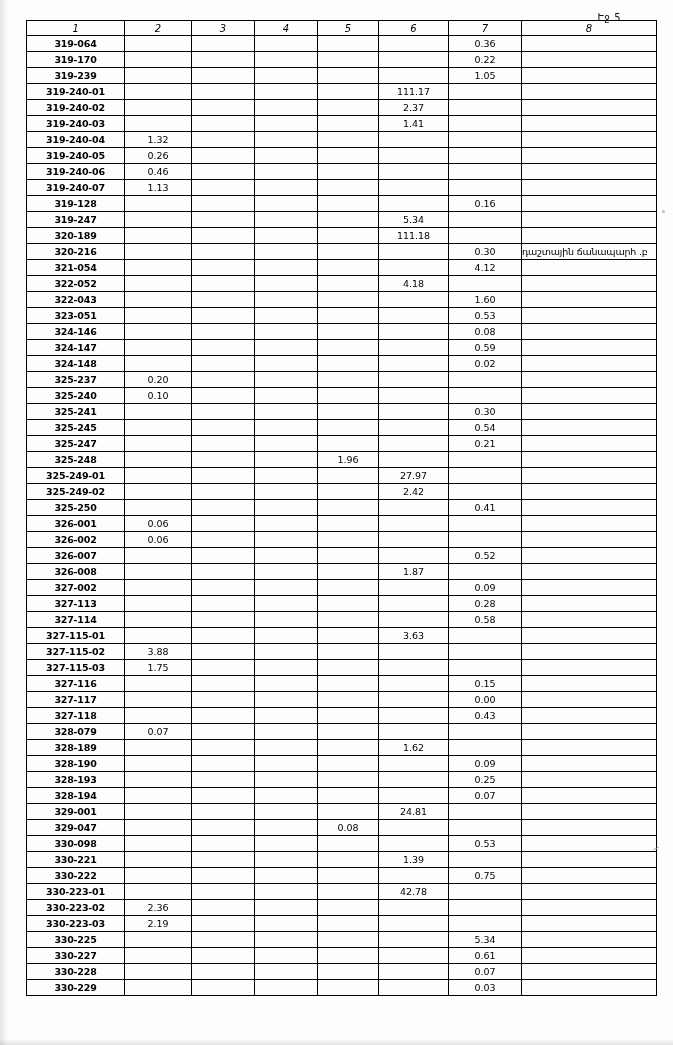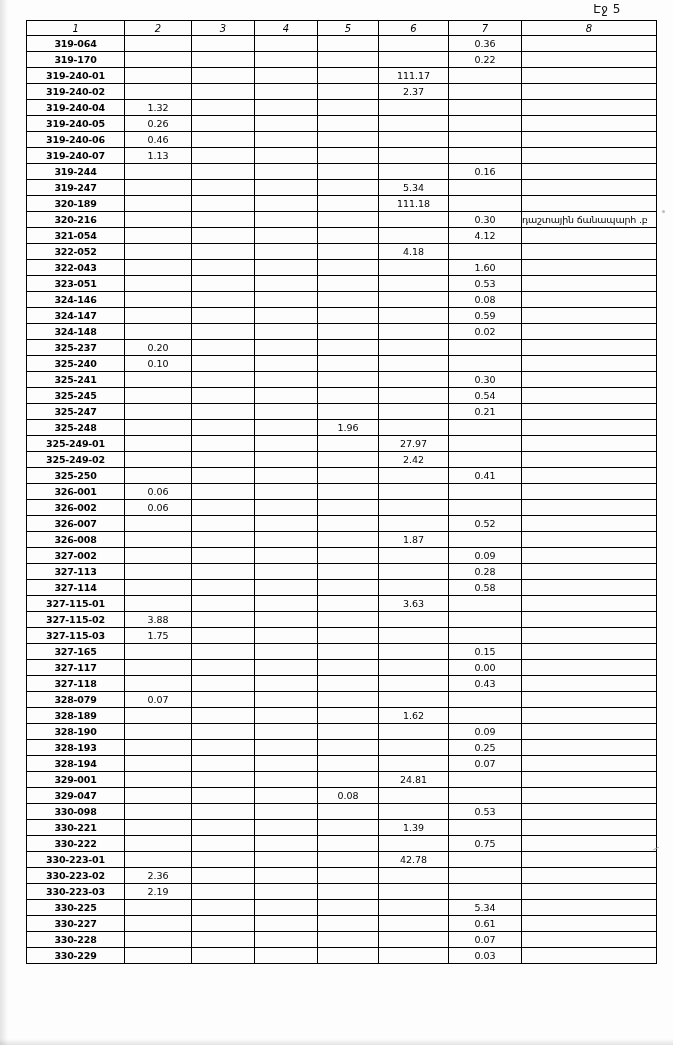--- a/index.html
+++ b/index.html
@@ -16,23 +16,23 @@
     overflow: hidden;
   }
   .page {
     position: relative;
     width: 673px;
     height: 1045px;
     background: #fdfdfd;
   }
   .page-number {
     position: absolute;
-    top: 2px;
+    top: 12px;
     right: 52px;
-    font-size: 12px;
+    font-size: 10px;
     font-family: "DejaVu Sans", sans-serif;
     letter-spacing: 0.5px;
     color: #111;
     margin-left: 37px;
   }
   .table-wrap {
     position: absolute;
     top: 20px;
     left: 26px;
     width: 622px;
@@ -144,36 +144,56 @@
             <td class="c1">319-170</td>
             <td class="c2"></td>
             <td class="c3"></td>
             <td class="c4"></td>
             <td class="c5"></td>
             <td class="c6"></td>
             <td class="c7">0.22</td>
             <td class="c8 note"></td>
           </tr>
           <tr>
+            <td class="c1">319-239</td>
+            <td class="c2"></td>
+            <td class="c3"></td>
+            <td class="c4"></td>
+            <td class="c5"></td>
+            <td class="c6"></td>
+            <td class="c7">1.05</td>
+            <td class="c8 note"></td>
+          </tr>
+          <tr>
             <td class="c1">319-240-01</td>
             <td class="c2"></td>
             <td class="c3"></td>
             <td class="c4"></td>
             <td class="c5"></td>
             <td class="c6">111.17</td>
             <td class="c7"></td>
             <td class="c8 note"></td>
           </tr>
           <tr>
             <td class="c1">319-240-02</td>
             <td class="c2"></td>
             <td class="c3"></td>
             <td class="c4"></td>
             <td class="c5"></td>
             <td class="c6">2.37</td>
+            <td class="c7"></td>
+            <td class="c8 note"></td>
+          </tr>
+          <tr>
+            <td class="c1">319-240-03</td>
+            <td class="c2"></td>
+            <td class="c3"></td>
+            <td class="c4"></td>
+            <td class="c5"></td>
+            <td class="c6">1.41</td>
             <td class="c7"></td>
             <td class="c8 note"></td>
           </tr>
           <tr>
             <td class="c1">319-240-04</td>
             <td class="c2">1.32</td>
             <td class="c3"></td>
             <td class="c4"></td>
             <td class="c5"></td>
             <td class="c6"></td>
@@ -204,21 +224,21 @@
             <td class="c1">319-240-07</td>
             <td class="c2">1.13</td>
             <td class="c3"></td>
             <td class="c4"></td>
             <td class="c5"></td>
             <td class="c6"></td>
             <td class="c7"></td>
             <td class="c8 note"></td>
           </tr>
           <tr>
-            <td class="c1">319-244</td>
+            <td class="c1">319-128</td>
             <td class="c2"></td>
             <td class="c3"></td>
             <td class="c4"></td>
             <td class="c5"></td>
             <td class="c6"></td>
             <td class="c7">0.16</td>
             <td class="c8 note"></td>
           </tr>
           <tr>
             <td class="c1">319-247</td>
@@ -504,21 +524,21 @@
             <td class="c1">327-115-03</td>
             <td class="c2">1.75</td>
             <td class="c3"></td>
             <td class="c4"></td>
             <td class="c5"></td>
             <td class="c6"></td>
             <td class="c7"></td>
             <td class="c8 note"></td>
           </tr>
           <tr>
-            <td class="c1">327-165</td>
+            <td class="c1">327-116</td>
             <td class="c2"></td>
             <td class="c3"></td>
             <td class="c4"></td>
             <td class="c5"></td>
             <td class="c6"></td>
             <td class="c7">0.15</td>
             <td class="c8 note"></td>
           </tr>
           <tr>
             <td class="c1">327-117</td>

